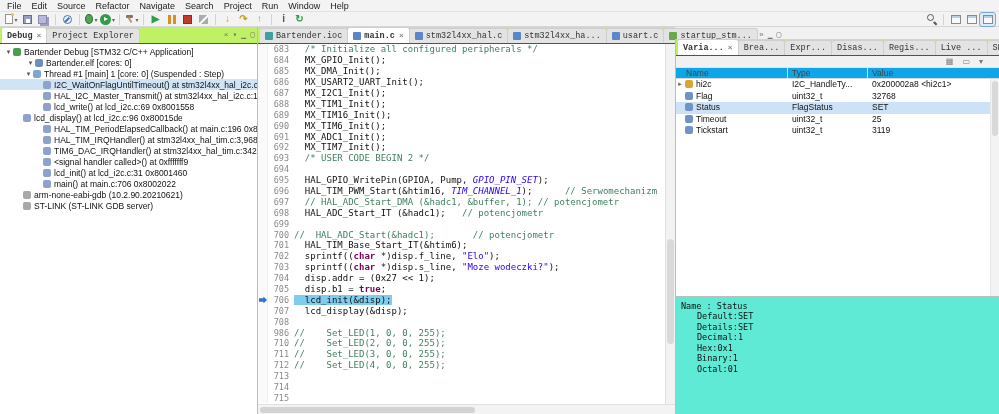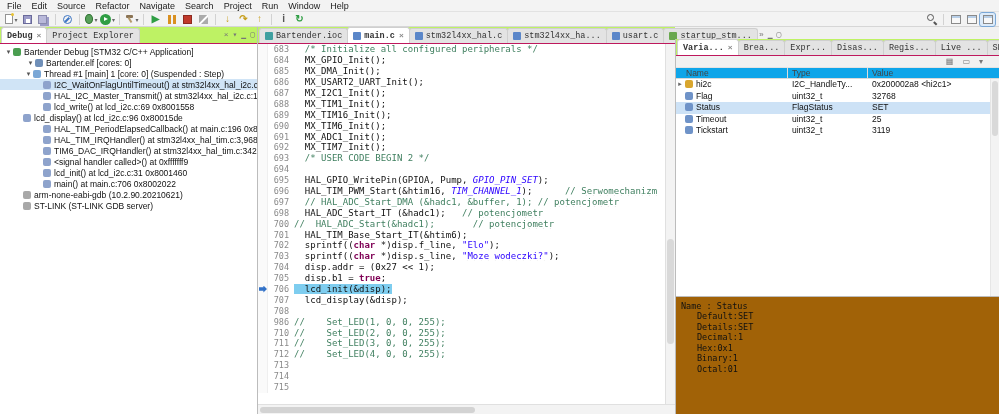--- a/index.html
+++ b/index.html
@@ -100,21 +100,21 @@
   .vr.sel { background:var(--selection-table); }
   .nc { width:112px; display:flex; align-items:center; overflow:hidden; white-space:nowrap; flex:none; }
   .vex { width:8px; text-align:center; font-size:7px; color:#666; flex:none; }
   .vic { width:8px; height:8px; border-radius:2px; margin:0 3px 0 1px; flex:none; }
   .vi-pointer-variable { background:#d9a62e; }
   .vi-local-variable { background:#6f93c8; }
   .tc { width:80px; flex:none; overflow:hidden; white-space:nowrap; padding-left:4px; }
   .vc { flex:1; overflow:hidden; white-space:nowrap; padding-left:4px; }
   .vsb { position:absolute; top:0; right:0; width:9px; height:100%; background:#f3f3f3; border-left:1px solid #e6e6e6; }
   .vsbthumb { position:absolute; left:1px; right:1px; top:2px; height:55px; background:#d9d9d9; border-radius:3px; }
-  .details { height:122px; border-top:1px solid #bdbdbd; background:#a16207; font-family:"DejaVu Sans Mono", monospace; font-size:8.5px; line-height:10.5px; padding:4px 5px; overflow:hidden; }
+  .details { height:122px; border-top:1px solid #bdbdbd; background:#5eead4; font-family:"DejaVu Sans Mono", monospace; font-size:8.5px; line-height:10.5px; padding:4px 5px; overflow:hidden; }
   .dl.ind { padding-left:16px; }
 </style>
 </head>
 <body>
 
 <div class="window">
   <div class="menubar" id="menubar">
       <span class="menu-item">File</span>
       <span class="menu-item">Edit</span>
       <span class="menu-item">Source</span>
@@ -342,20 +342,21 @@
             <div class="cl"><span class="ann"></span><span class="ln">689</span><span class="ct"><span class="p">  MX_TIM16_Init();</span></span></div>
             <div class="cl"><span class="ann"></span><span class="ln">690</span><span class="ct"><span class="p">  MX_TIM6_Init();</span></span></div>
             <div class="cl"><span class="ann"></span><span class="ln">691</span><span class="ct"><span class="p">  MX_ADC1_Init();</span></span></div>
             <div class="cl"><span class="ann"></span><span class="ln">692</span><span class="ct"><span class="p">  MX_TIM7_Init();</span></span></div>
             <div class="cl"><span class="ann"></span><span class="ln">693</span><span class="ct"><span class="c">  /* USER CODE BEGIN 2 */</span></span></div>
             <div class="cl"><span class="ann"></span><span class="ln">694</span><span class="ct"></span></div>
             <div class="cl"><span class="ann"></span><span class="ln">695</span><span class="ct"><span class="p">  HAL_GPIO_WritePin(GPIOA, Pump, </span><span class="m">GPIO_PIN_SET</span><span class="p">);</span></span></div>
             <div class="cl"><span class="ann"></span><span class="ln">696</span><span class="ct"><span class="p">  HAL_TIM_PWM_Start(&amp;htim16, </span><span class="m">TIM_CHANNEL_1</span><span class="p">);      </span><span class="c">// </span><span class="c sp">Serwomechanizm</span></span></div>
             <div class="cl"><span class="ann"></span><span class="ln">697</span><span class="ct"><span class="c">  // HAL_ADC_Start_DMA (&amp;hadc1, &amp;buffer, 1); // </span><span class="c sp">potencjometr</span></span></div>
             <div class="cl"><span class="ann"></span><span class="ln">698</span><span class="ct"><span class="p">  HAL_ADC_Start_IT (&amp;hadc1);   </span><span class="c">// </span><span class="c sp">potencjometr</span></span></div>
+            <div class="cl"><span class="ann"></span><span class="ln">699</span><span class="ct"></span></div>
             <div class="cl"><span class="ann"></span><span class="ln">700</span><span class="ct"><span class="c">//  HAL_ADC_Start(&amp;hadc1);       // </span><span class="c sp">potencjometr</span></span></div>
             <div class="cl"><span class="ann"></span><span class="ln">701</span><span class="ct"><span class="p">  HAL_TIM_Base_Start_IT(&amp;htim6);</span></span></div>
             <div class="cl"><span class="ann"></span><span class="ln">702</span><span class="ct"><span class="p">  sprintf((</span><span class="k">char</span><span class="p"> *)disp.f_line, </span><span class="s sp">"Elo"</span><span class="p">);</span></span></div>
             <div class="cl"><span class="ann"></span><span class="ln">703</span><span class="ct"><span class="p">  sprintf((</span><span class="k">char</span><span class="p"> *)disp.s_line, </span><span class="s sp">"Moze wodeczki?"</span><span class="p">);</span></span></div>
             <div class="cl"><span class="ann"></span><span class="ln">704</span><span class="ct"><span class="p">  disp.addr = (0x27 &lt;&lt; 1);</span></span></div>
             <div class="cl"><span class="ann"></span><span class="ln">705</span><span class="ct"><span class="p">  disp.b1 = </span><span class="k">true</span><span class="p">;</span></span></div>
             <div class="cl"><span class="ann"><span class="dbgmark"></span></span><span class="ln">706</span><span class="ct"><span class="hl"><span class="p">  lcd_init(&amp;disp);</span></span></span></div>
             <div class="cl"><span class="ann"></span><span class="ln">707</span><span class="ct"><span class="p">  lcd_display(&amp;disp);</span></span></div>
             <div class="cl"><span class="ann"></span><span class="ln">708</span><span class="ct"></span></div>
             <div class="cl"><span class="ann"></span><span class="ln">986</span><span class="ct"><span class="c">//    Set_LED(1, 0, 0, 255);</span></span></div>

